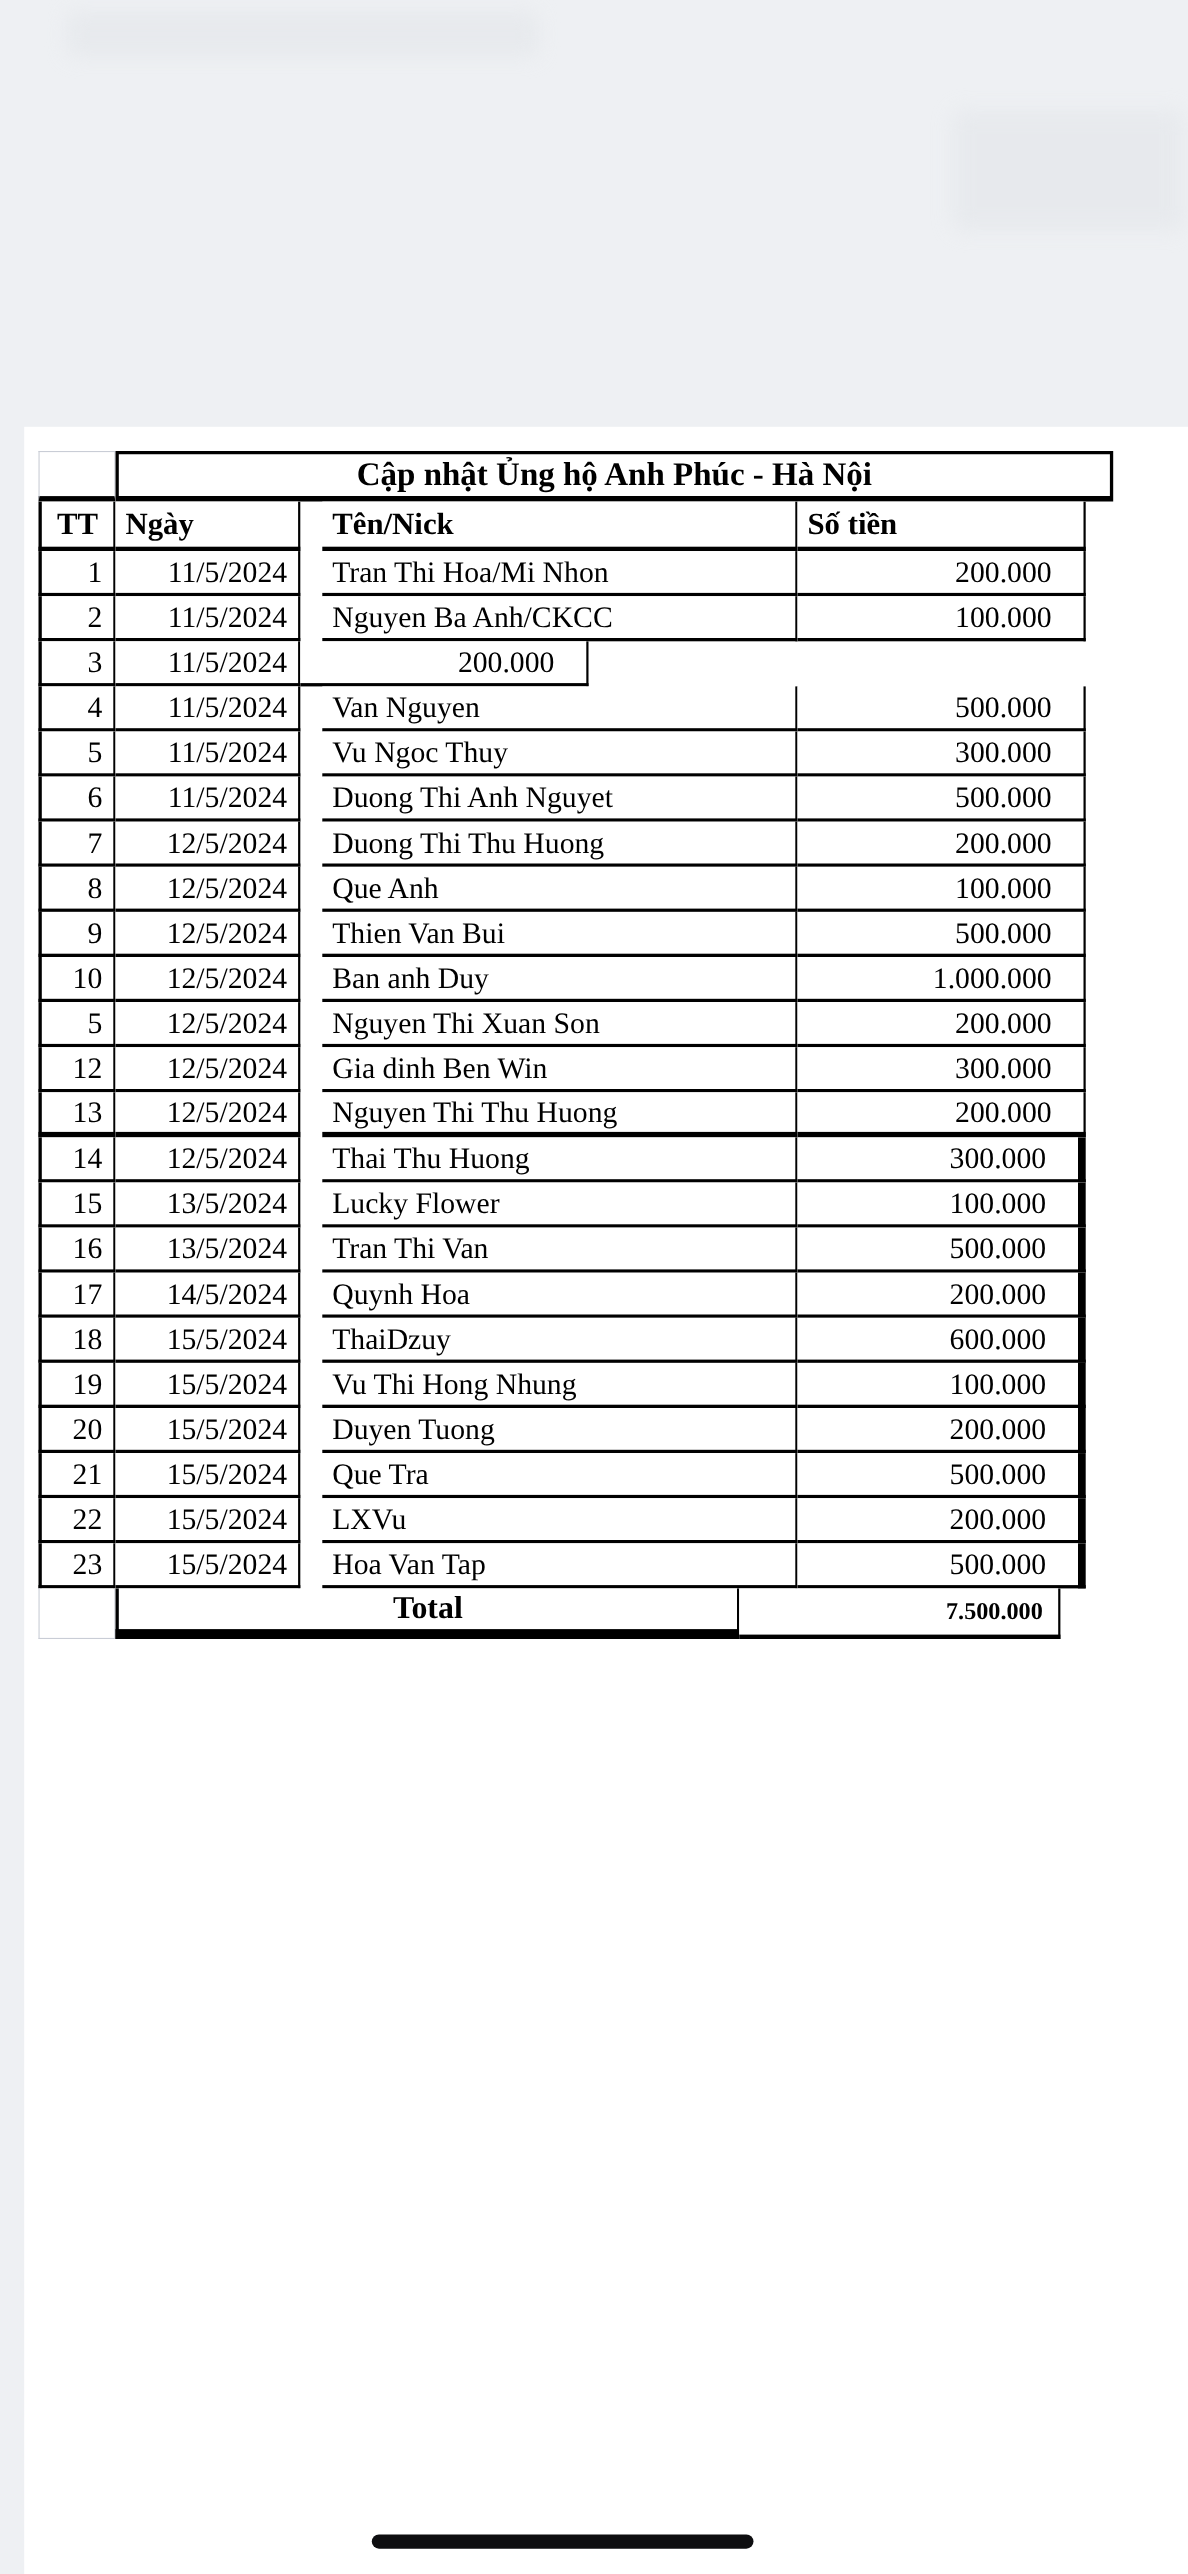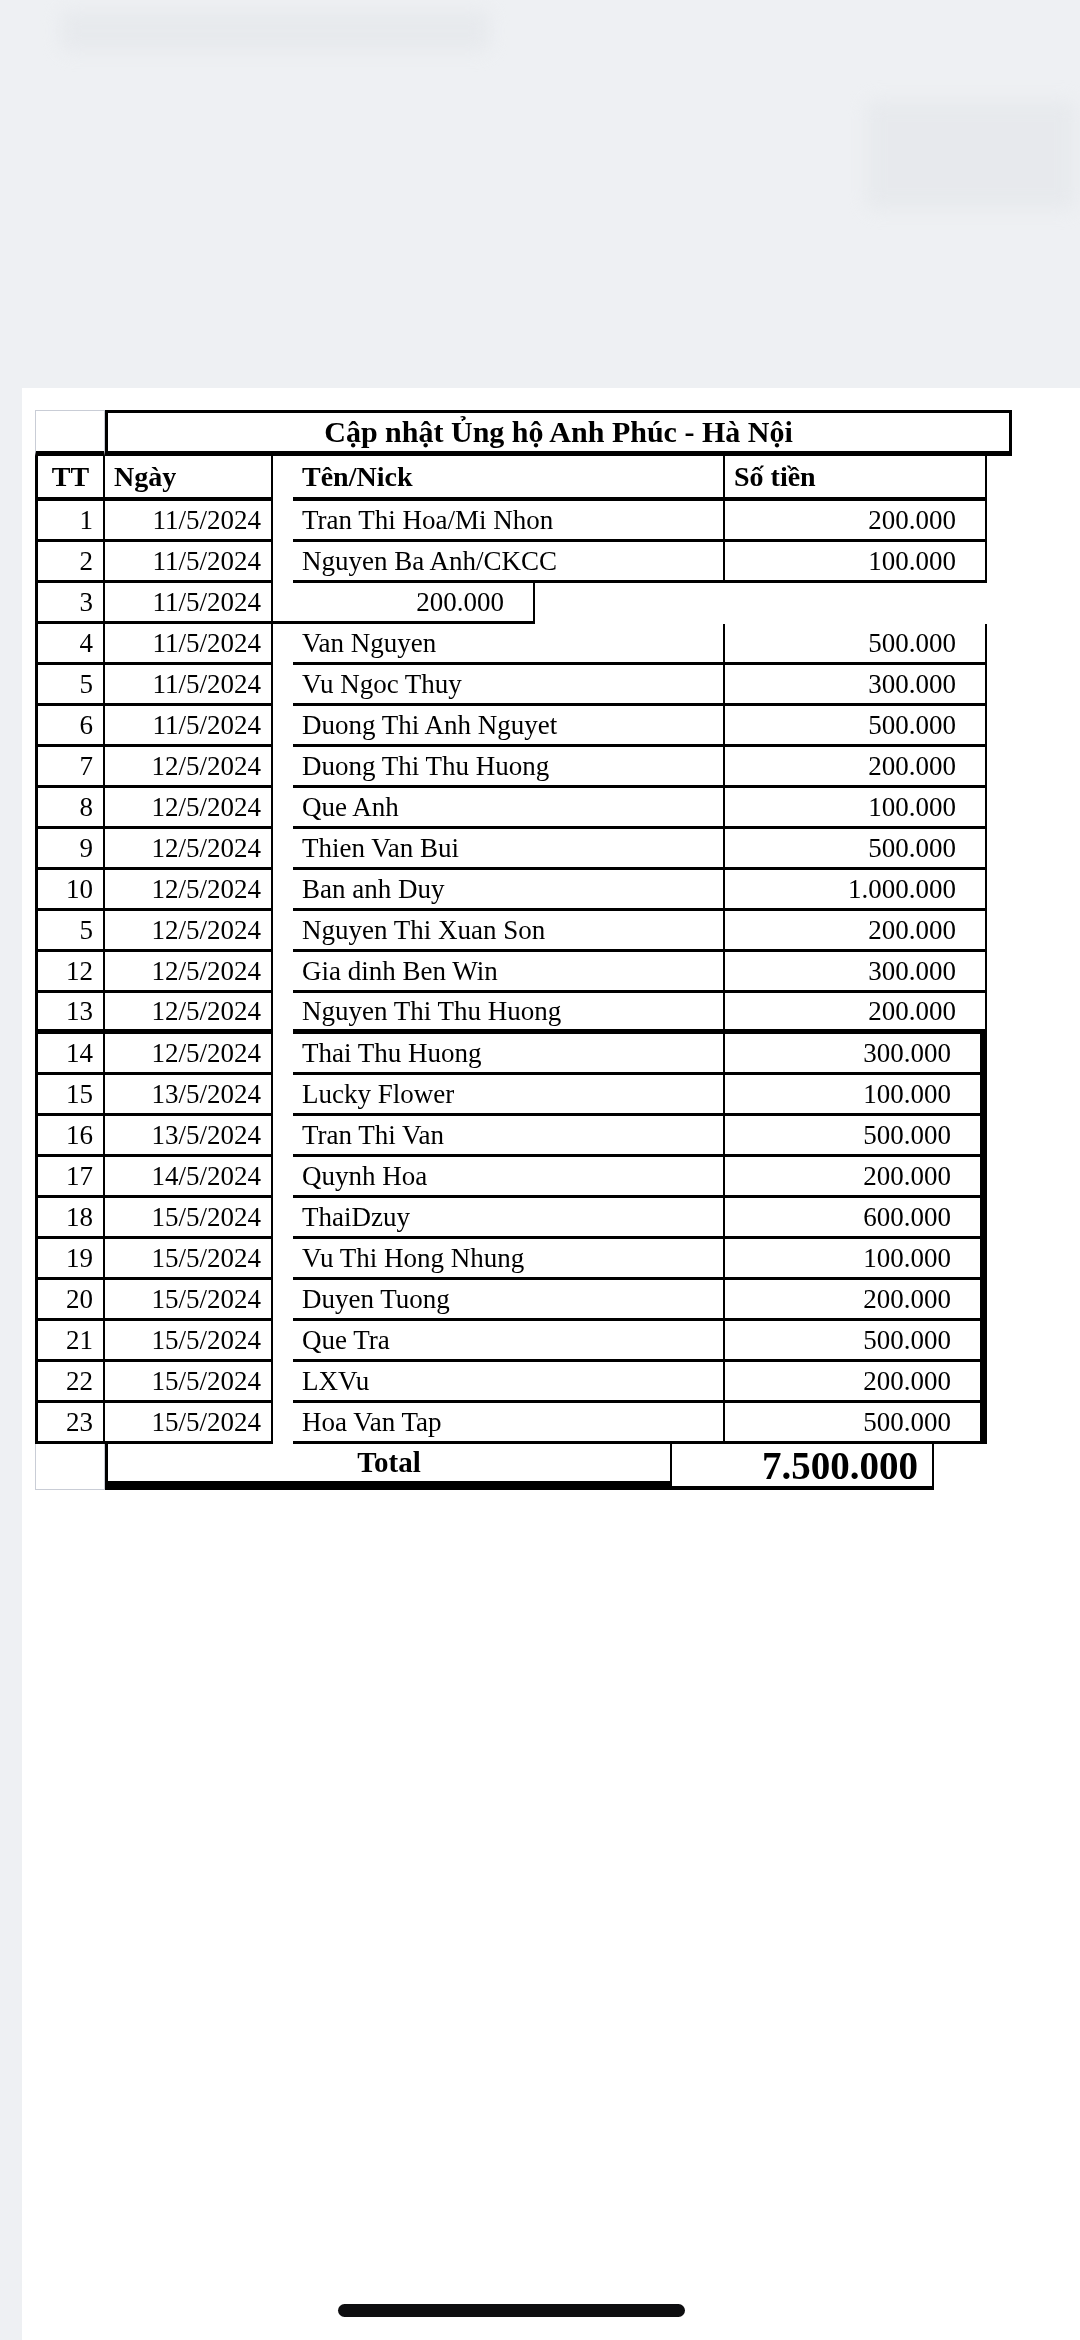--- a/index.html
+++ b/index.html
@@ -67,22 +67,22 @@
     border:1.5px solid var(--color-light_border,#c9cdd6);
     border-top:none;
   }
   .total-row .total-label{
     width:567px;justify-content:center;
     font-weight:bold;font-size:29px;
     border-left:3px solid var(--color-border,#000);
     border-bottom:9px solid var(--color-border,#000);
   }
   .total-row .total-amount{
-    width:262px;justify-content:flex-end;padding-right:14px;
-    font-weight:bold;font-size:39px;
+    width:292px;justify-content:flex-end;padding-right:14px;
+    font-weight:bold;font-size:22px;
     border-bottom:4px solid var(--color-border,#000);
   }
   
   .home-pill{
     position:absolute;left:338px;top:2304px;width:347px;height:13px;
     border-radius:7px;background:var(--color-pill,#0e0e10);
   }
 </style>
 </head>
 <body>

